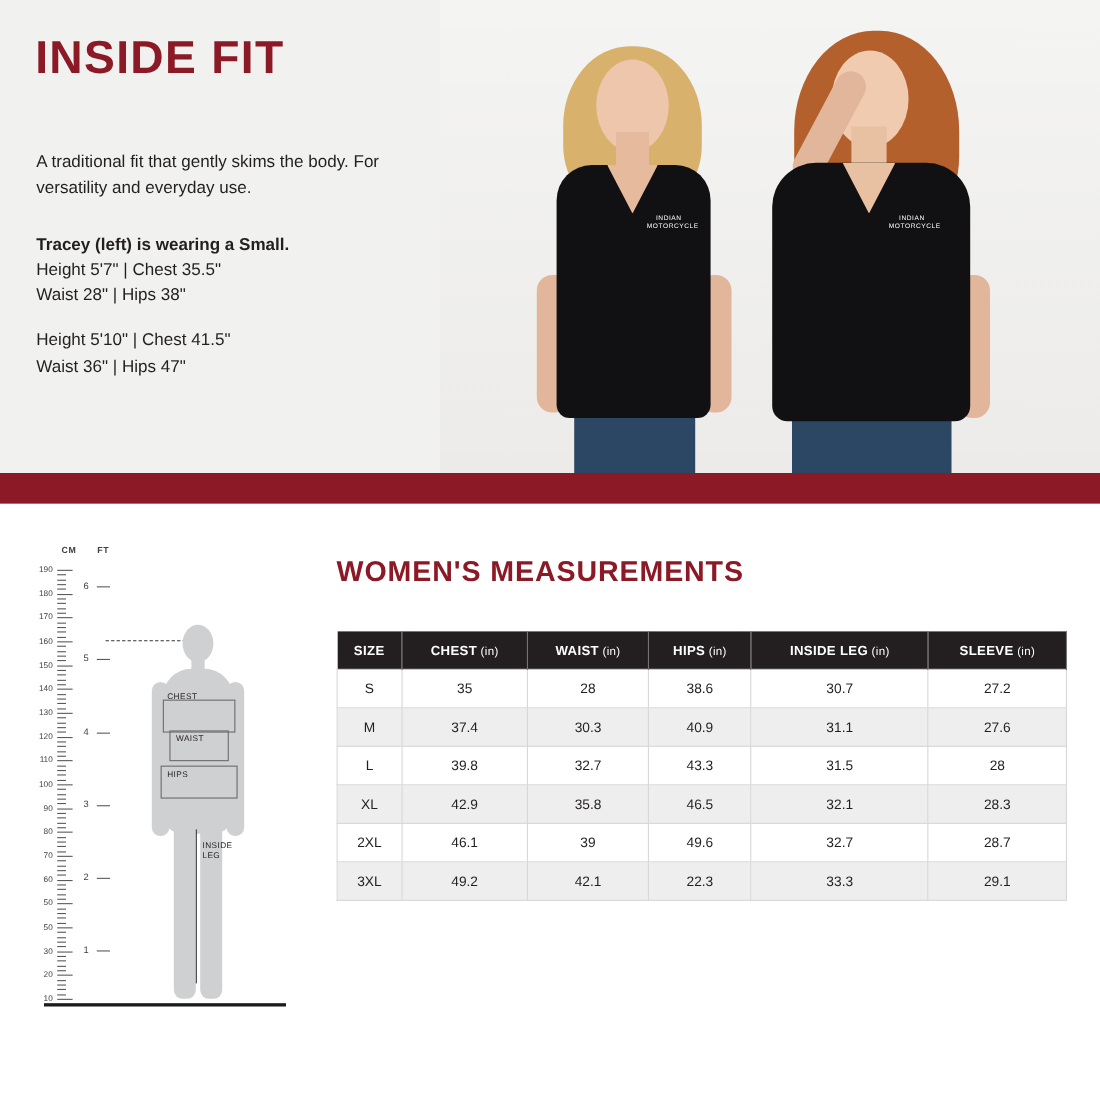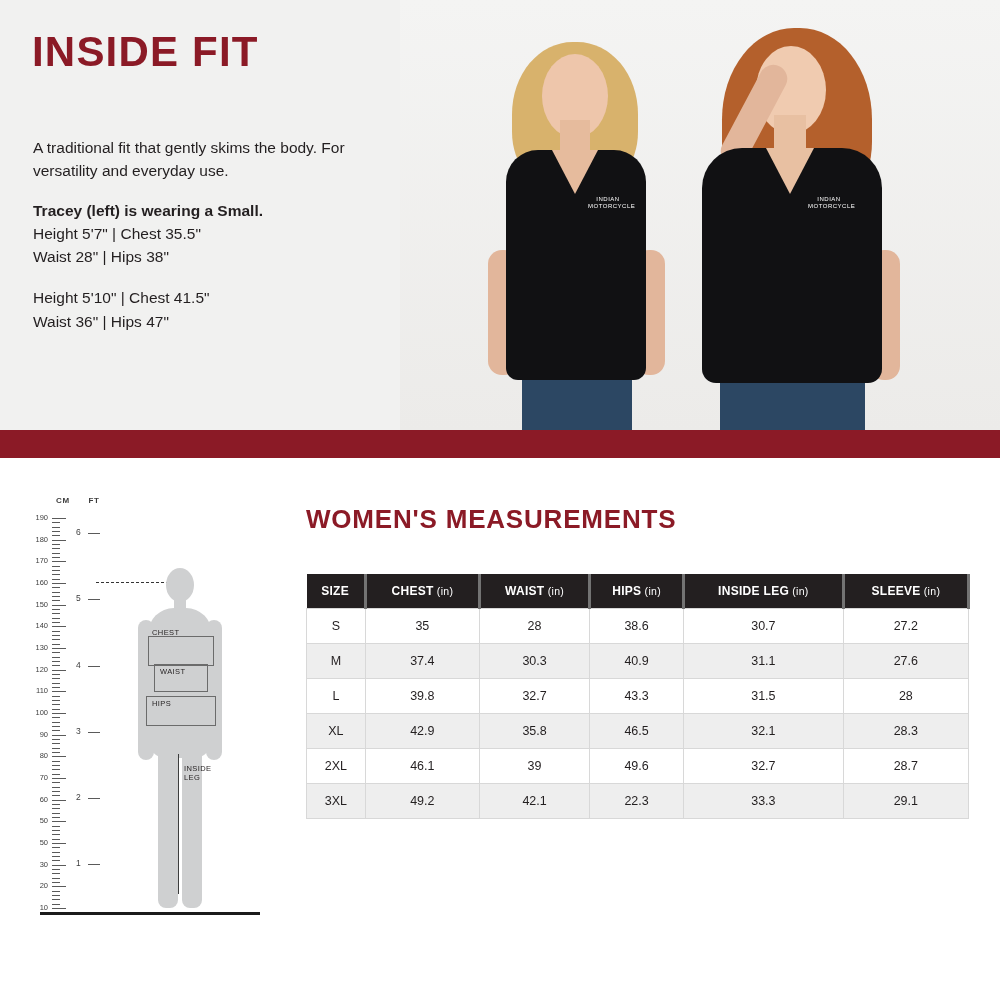--- a/index.html
+++ b/index.html
@@ -42,21 +42,21 @@
   .hero-copy {
     position: absolute;
     left: 33px;
     top: 136px;
     width: 330px;
     font-size: 15.5px;
     line-height: 1.5;
     color: #231f20;
   }
   .hero-copy p {
-    margin: 0 0 16px 0;
+    margin: 0 0 28px 0;
   }
   .hero-copy .strong {
     font-weight: bold;
   }
   .hero-block {
     margin-bottom: 18px;
   }
   .hero-block .line {
     display: block;
   }
@@ -285,21 +285,21 @@
     border-collapse: collapse;
     font-size: 12.5px;
   }
   table.size-table th {
     background: #231f20;
     color: #ffffff;
     font-weight: bold;
     font-size: 12px;
     padding: 10px 4px;
     text-align: center;
-    border-right: 3px solid #737373;
+    border-right: 1px solid #737373;
     letter-spacing: 0.3px;
   }
   table.size-table th .unit {
     font-weight: normal;
     font-size: 10.5px;
   }
   table.size-table td {
     text-align: center;
     padding: 10px 4px;
     border: 1px solid #d8d8d8;

